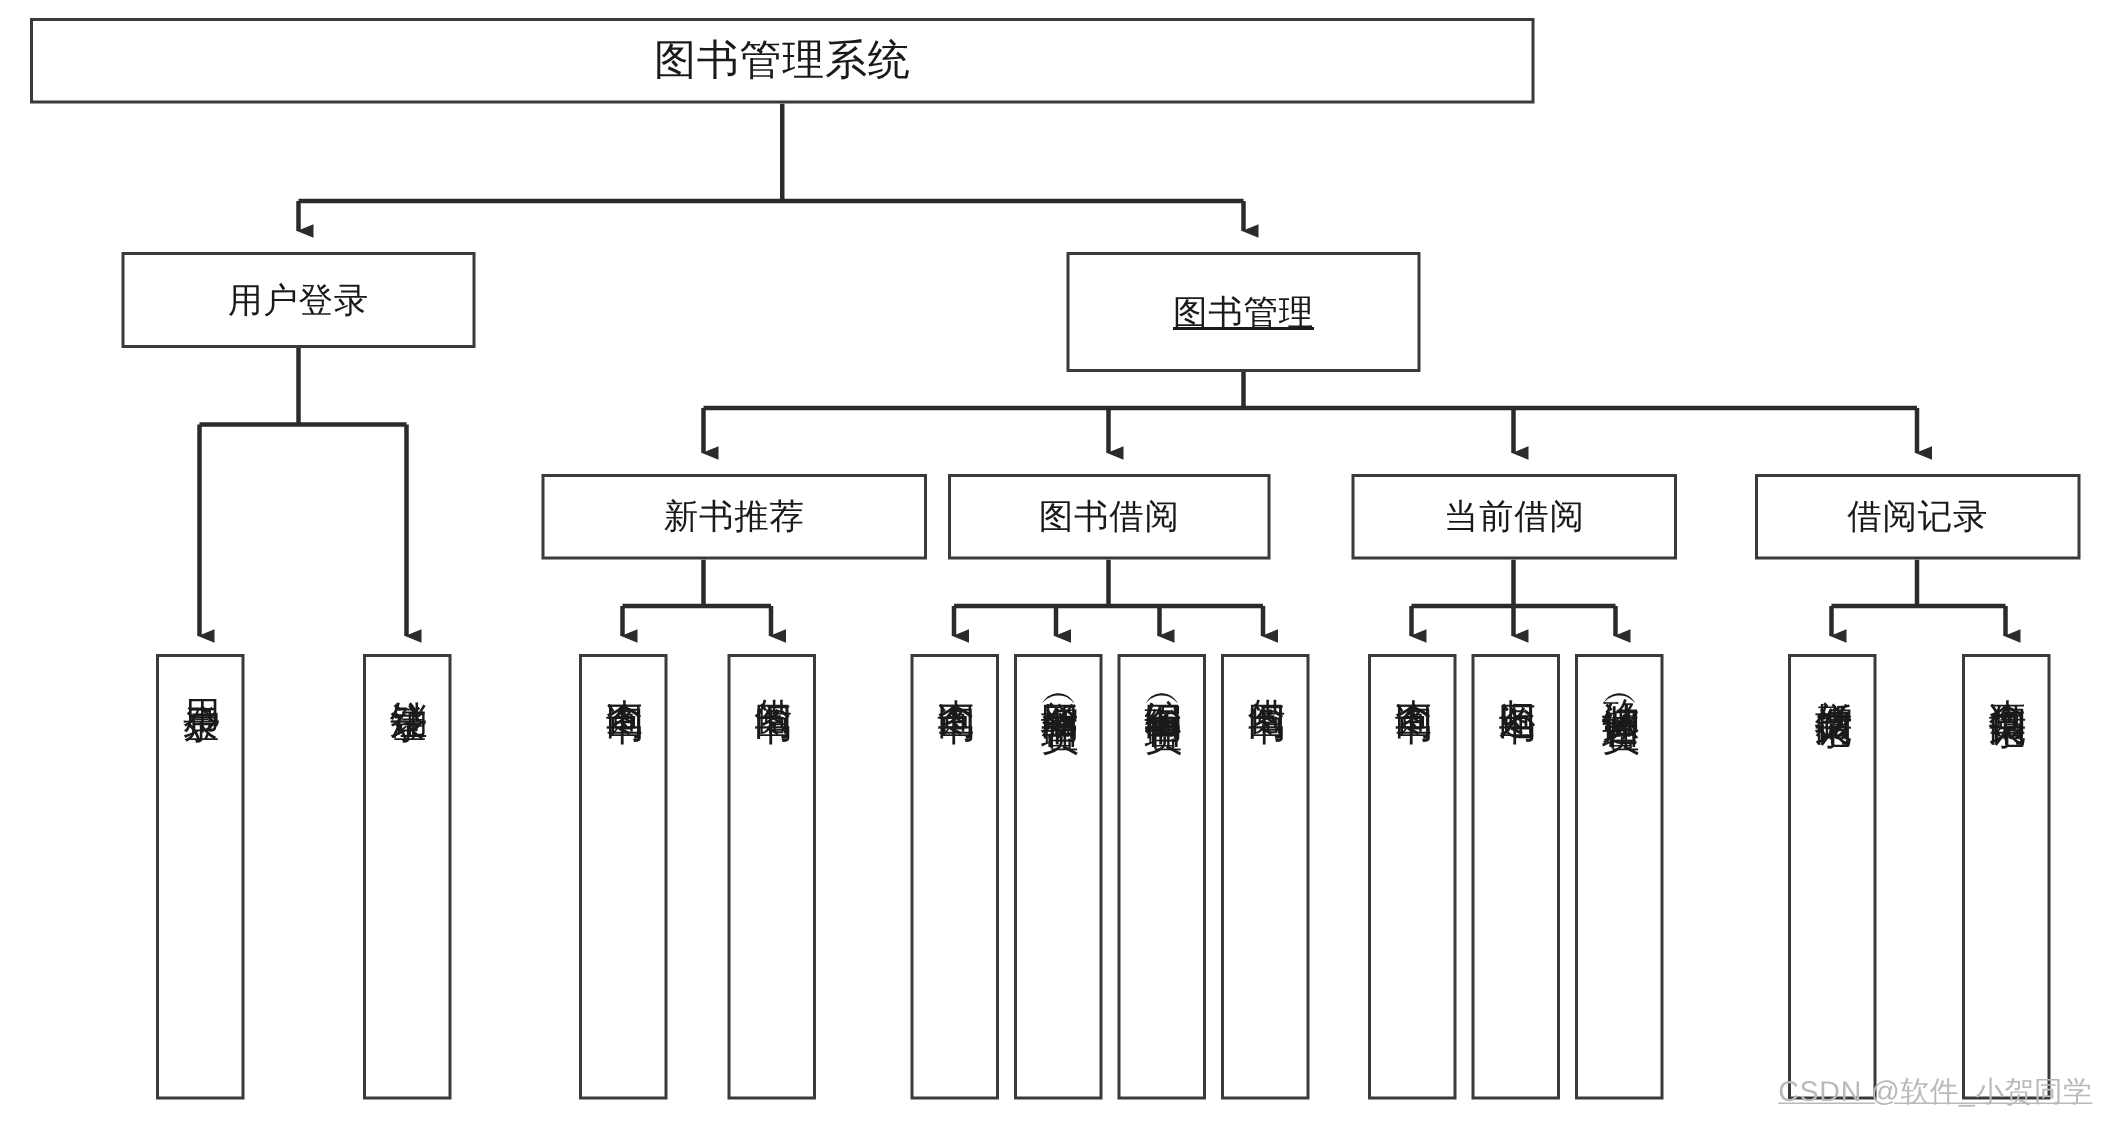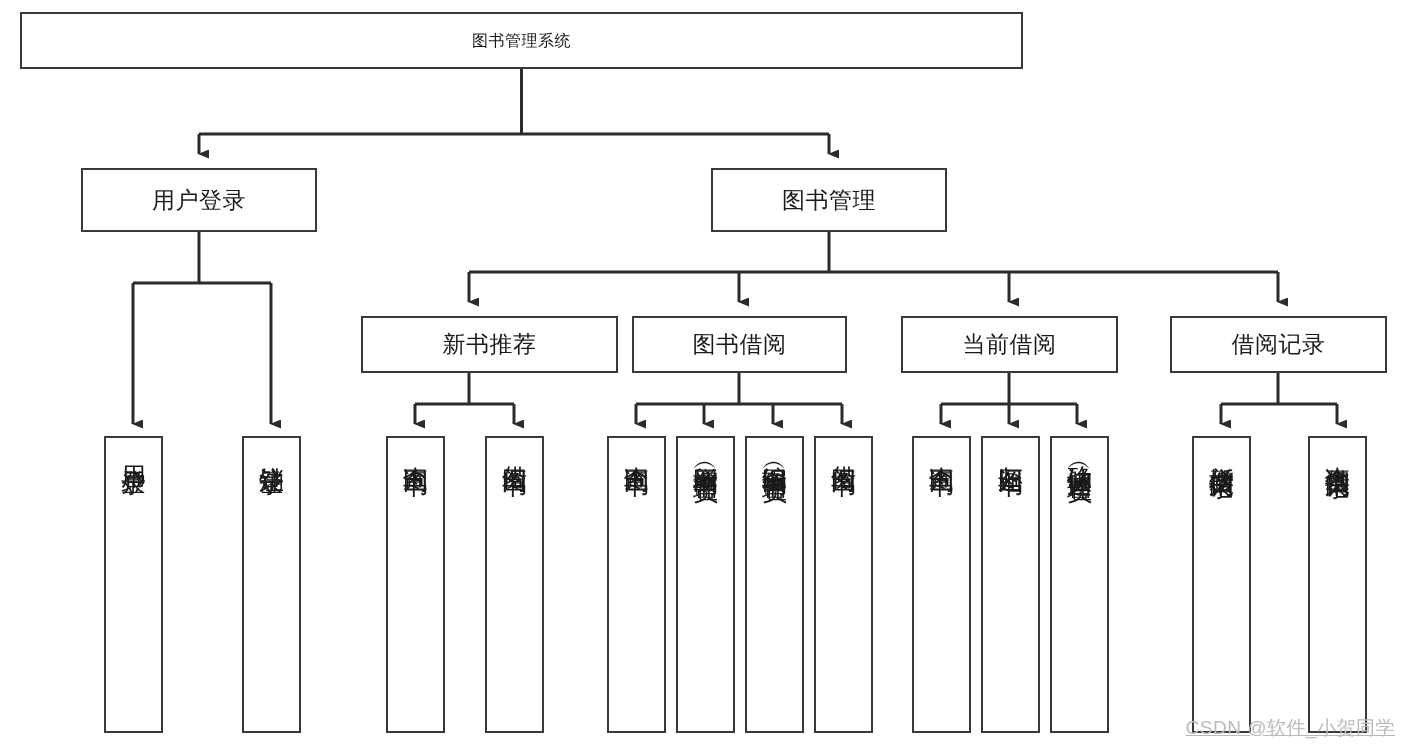--- a/index.html
+++ b/index.html
@@ -41,21 +41,21 @@
     display: block;
     text-align: center;
     line-height: 1.08;
     letter-spacing: 0.5px;
   }
   
   .node.horiz .label {
     font-size: 23px;
   }
   .node.root .label {
-    font-size: 16px;
+    font-size: 28px;
   }
   
   .node.vert {
     align-items: flex-start;
     justify-content: center;
     padding-top: 8px;
   }
   .node.vert .label {
     writing-mode: vertical-rl;
     text-orientation: upright;
@@ -131,21 +131,21 @@
     </g>
   </svg>
 
   <div class="node horiz root" style="left:20px; top:12px; width:1003px; height:57px;">
     <span class="label">图书管理系统</span>
   </div>
 
   <div class="node horiz" style="left:81px; top:168px; width:236px; height:64px;">
     <span class="label">用户登录</span>
   </div>
-  <div class="node horiz" style="left:711px; top:168px; width:236px; height:64px;">
+  <div class="node horiz" style="left:711px; top:168px; width:236px; height:80px;text-decoration:underline;">
     <span class="label">图书管理</span>
   </div>
 
   <div class="node horiz" style="left:361px; top:316px; width:257px; height:57px;">
     <span class="label">新书推荐</span>
   </div>
   <div class="node horiz" style="left:632px; top:316px; width:215px; height:57px;">
     <span class="label">图书借阅</span>
   </div>
   <div class="node horiz" style="left:901px; top:316px; width:217px; height:57px;">

